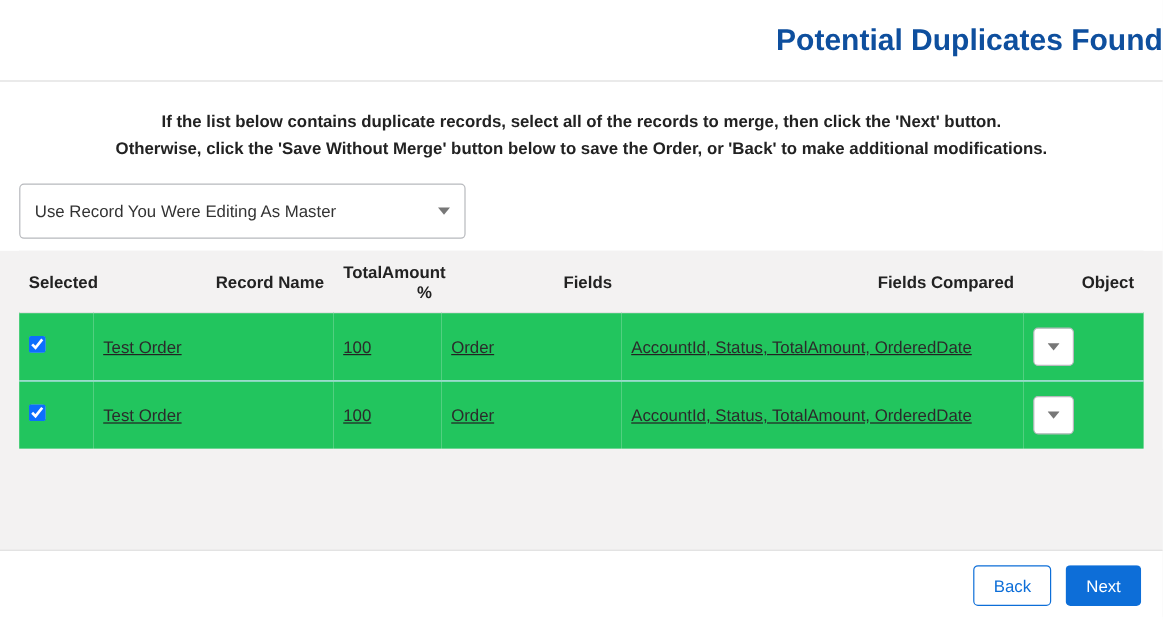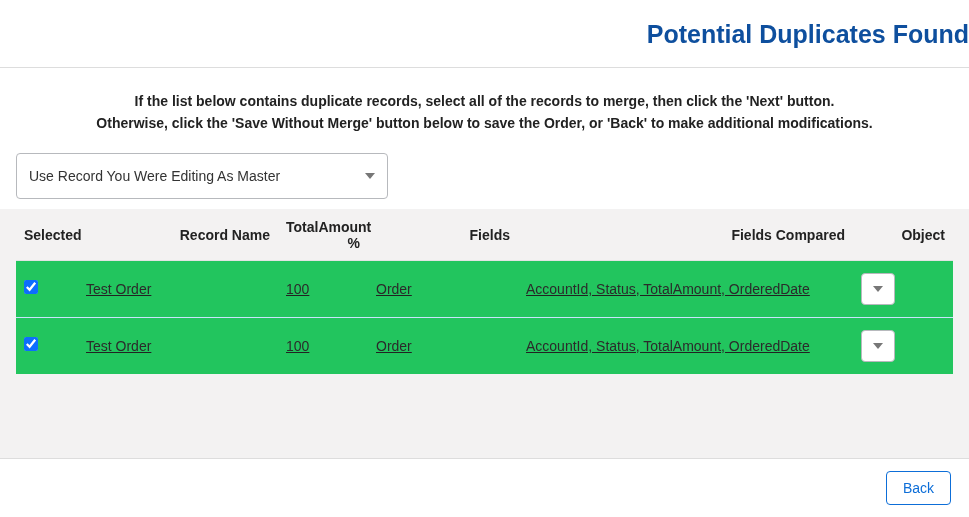--- a/index.html
+++ b/index.html
@@ -229,13 +229,14 @@
           </div>
         </td>
       </tr>
     </tbody>
   </table>
   <div class="table-spacer"></div>
 </div>
 
 <div class="footer">
   <button class="btn btn-outline">Back</button>
+  <button class="btn btn-primary">Next</button>
 </div>
 
 </body></html>

